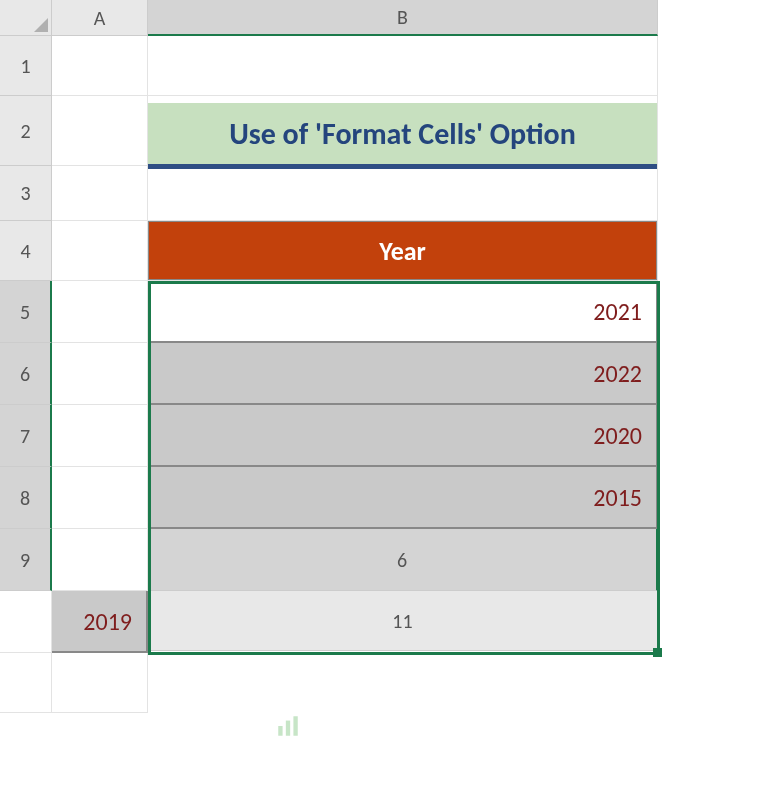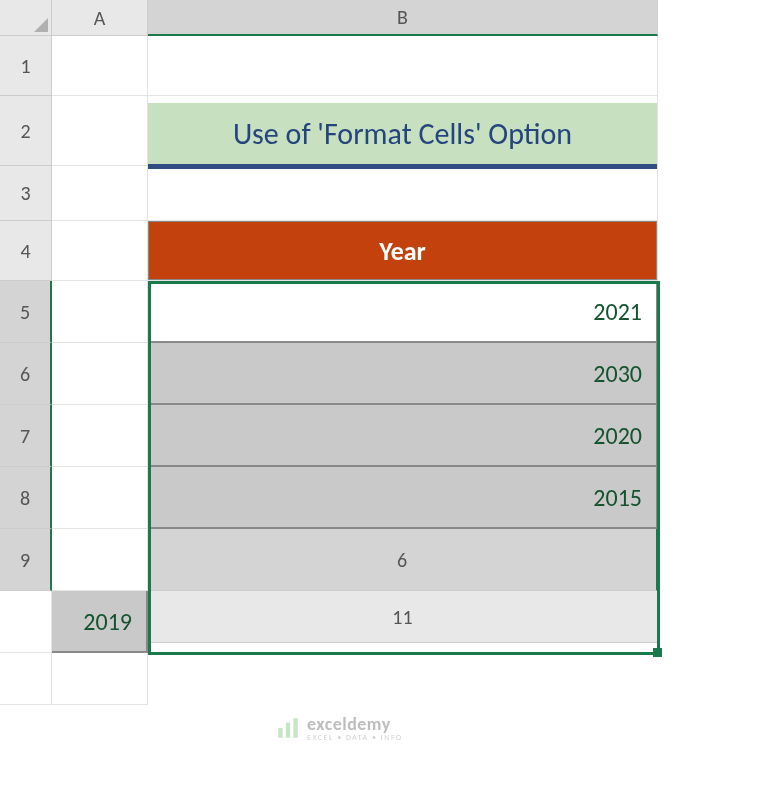--- a/index.html
+++ b/index.html
@@ -6,26 +6,26 @@
     body { font-family: Calibri, Arial, sans-serif; background: #fff; width: 768px; height: 799px; position: relative; }
     .sheet { display: grid; grid-template-columns: 52px 96px 510px; }
     .corner { height: 36px; background: #e8e8e8; border-right: 1px solid #ccc; border-bottom: 1px solid #ccc; position: relative; }
     .corner::after { content: ''; position: absolute; right: 3px; bottom: 3px; width: 0; height: 0; border-style: solid; border-width: 0 0 14px 14px; border-color: transparent transparent #b0b0b0 transparent; }
     .col-head { height: 36px; background: #e8e8e8; border-right: 1px solid #ccc; border-bottom: 1px solid #ccc; display: flex; align-items: center; justify-content: center; font-size: 20px; color: #555; }
     .col-head.sel { background: #d4d4d4; border-bottom: 2px solid #1b7a4b; }
     .row-head { background: #e8e8e8; border-right: 1px solid #ccc; border-bottom: 1px solid #ccc; display: flex; align-items: center; justify-content: center; font-size: 20px; color: #555; }
     .row-head.sel { background: #d4d4d4; border-right: 2px solid #1b7a4b; }
     .cell { border-right: 1px solid #e3e3e3; border-bottom: 1px solid #e3e3e3; display: flex; align-items: center; padding: 0 10px; font-size: 22px; }
     .r1 { height: 60px; } .r2 { height: 70px; } .r3 { height: 55px; } .r4 { height: 60px; }
-    .r5, .r6, .r7, .r8, .r9, .r10 { height: 62px; } .r11 { height: 52px; }
+    .r5, .r6, .r7, .r8, .r9, .r10 { height: 62px; } .r11 { height: 60px; }
     .title-cell { padding: 10px 0 0 0; }
-    .title-banner { width: 100%; background: #c7e0bf; color: #24457d; font-weight: normal; font-size: 30px; padding: 12px 0; text-align: center; border-bottom: 5px solid #2f4e84; }
+    .title-banner { width: 100%; background: #c7e0bf; color: #24457d; font-weight: bold; font-size: 30px; padding: 12px 0; text-align: center; border-bottom: 5px solid #2f4e84; }
     .header-cell { padding: 0; }
     .table-header { width: 100%; height: 100%; background: #c2410c; color: #fff; font-weight: bold; font-size: 26px; display: flex; align-items: center; justify-content: center; border: 1px solid #888; }
-    .data-cell { justify-content: flex-end; font-size: 24px; color: #14532d; border-bottom: 2px solid #888; border-right: 2px solid #888; padding-right: 14px; }
+    .data-cell { justify-content: flex-end; font-size: 24px; color: #7f1d1d; border-bottom: 2px solid #888; border-right: 2px solid #888; padding-right: 14px; }
     .data-cell.sel-first { background: #fff; }
     .data-cell.sel-rest { background: #c9c9c9; }
     .selection-box { position: absolute; border: 3px solid #1b7a4b; pointer-events: none; left: 148px; top: 281px; width: 512px; height: 374px; }
     .fill-handle { position: absolute; right: -5px; bottom: -5px; width: 9px; height: 9px; background: #1b7a4b; }
     .watermark { position: absolute; left: 275px; top: 713px; display: flex; align-items: center; gap: 6px; opacity: 0.55; }
     .wm-icon { width: 26px; height: 26px; }
     .wm-text { font-size: 18px; color: #999; letter-spacing: 0.5px; }
     .wm-text b { color: #888; }
     .wm-sub { font-size: 8px; color: #aaa; letter-spacing: 1.5px; display: block; margin-top: -3px; }
   </style>
@@ -56,21 +56,21 @@
   <div class="cell r4 header-cell">
     <div class="table-header">Year</div>
   </div>
 
   <div class="row-head r5 sel">5</div>
   <div class="cell r5"></div>
   <div class="cell r5 data-cell sel-first">2021</div>
 
   <div class="row-head r6 sel">6</div>
   <div class="cell r6"></div>
-  <div class="cell r6 data-cell sel-rest">2030</div>
+  <div class="cell r6 data-cell sel-rest">2022</div>
 
   <div class="row-head r7 sel">7</div>
   <div class="cell r7"></div>
   <div class="cell r7 data-cell sel-rest">2020</div>
 
   <div class="row-head r8 sel">8</div>
   <div class="cell r8"></div>
   <div class="cell r8 data-cell sel-rest">2015</div>
 
   <div class="row-head r9 sel">9</div>
@@ -88,17 +88,13 @@
 <div class="selection-box">
   <div class="fill-handle"></div>
 </div>
 
 <div class="watermark">
   <svg class="wm-icon" viewBox="0 0 24 24">
       <rect x="3" y="12" width="4" height="9" fill="#9ad09a"></rect>
       <rect x="10" y="7" width="4" height="14" fill="#9ad09a"></rect>
       <rect x="17" y="3" width="4" height="18" fill="#9ad09a"></rect>
     </svg>
-  <div>
-    <span class="wm-text"><b>exceldemy</b></span>
-    <span class="wm-sub">EXCEL • DATA • INFO</span>
-  </div>
 </div>
 
 </body></html>

